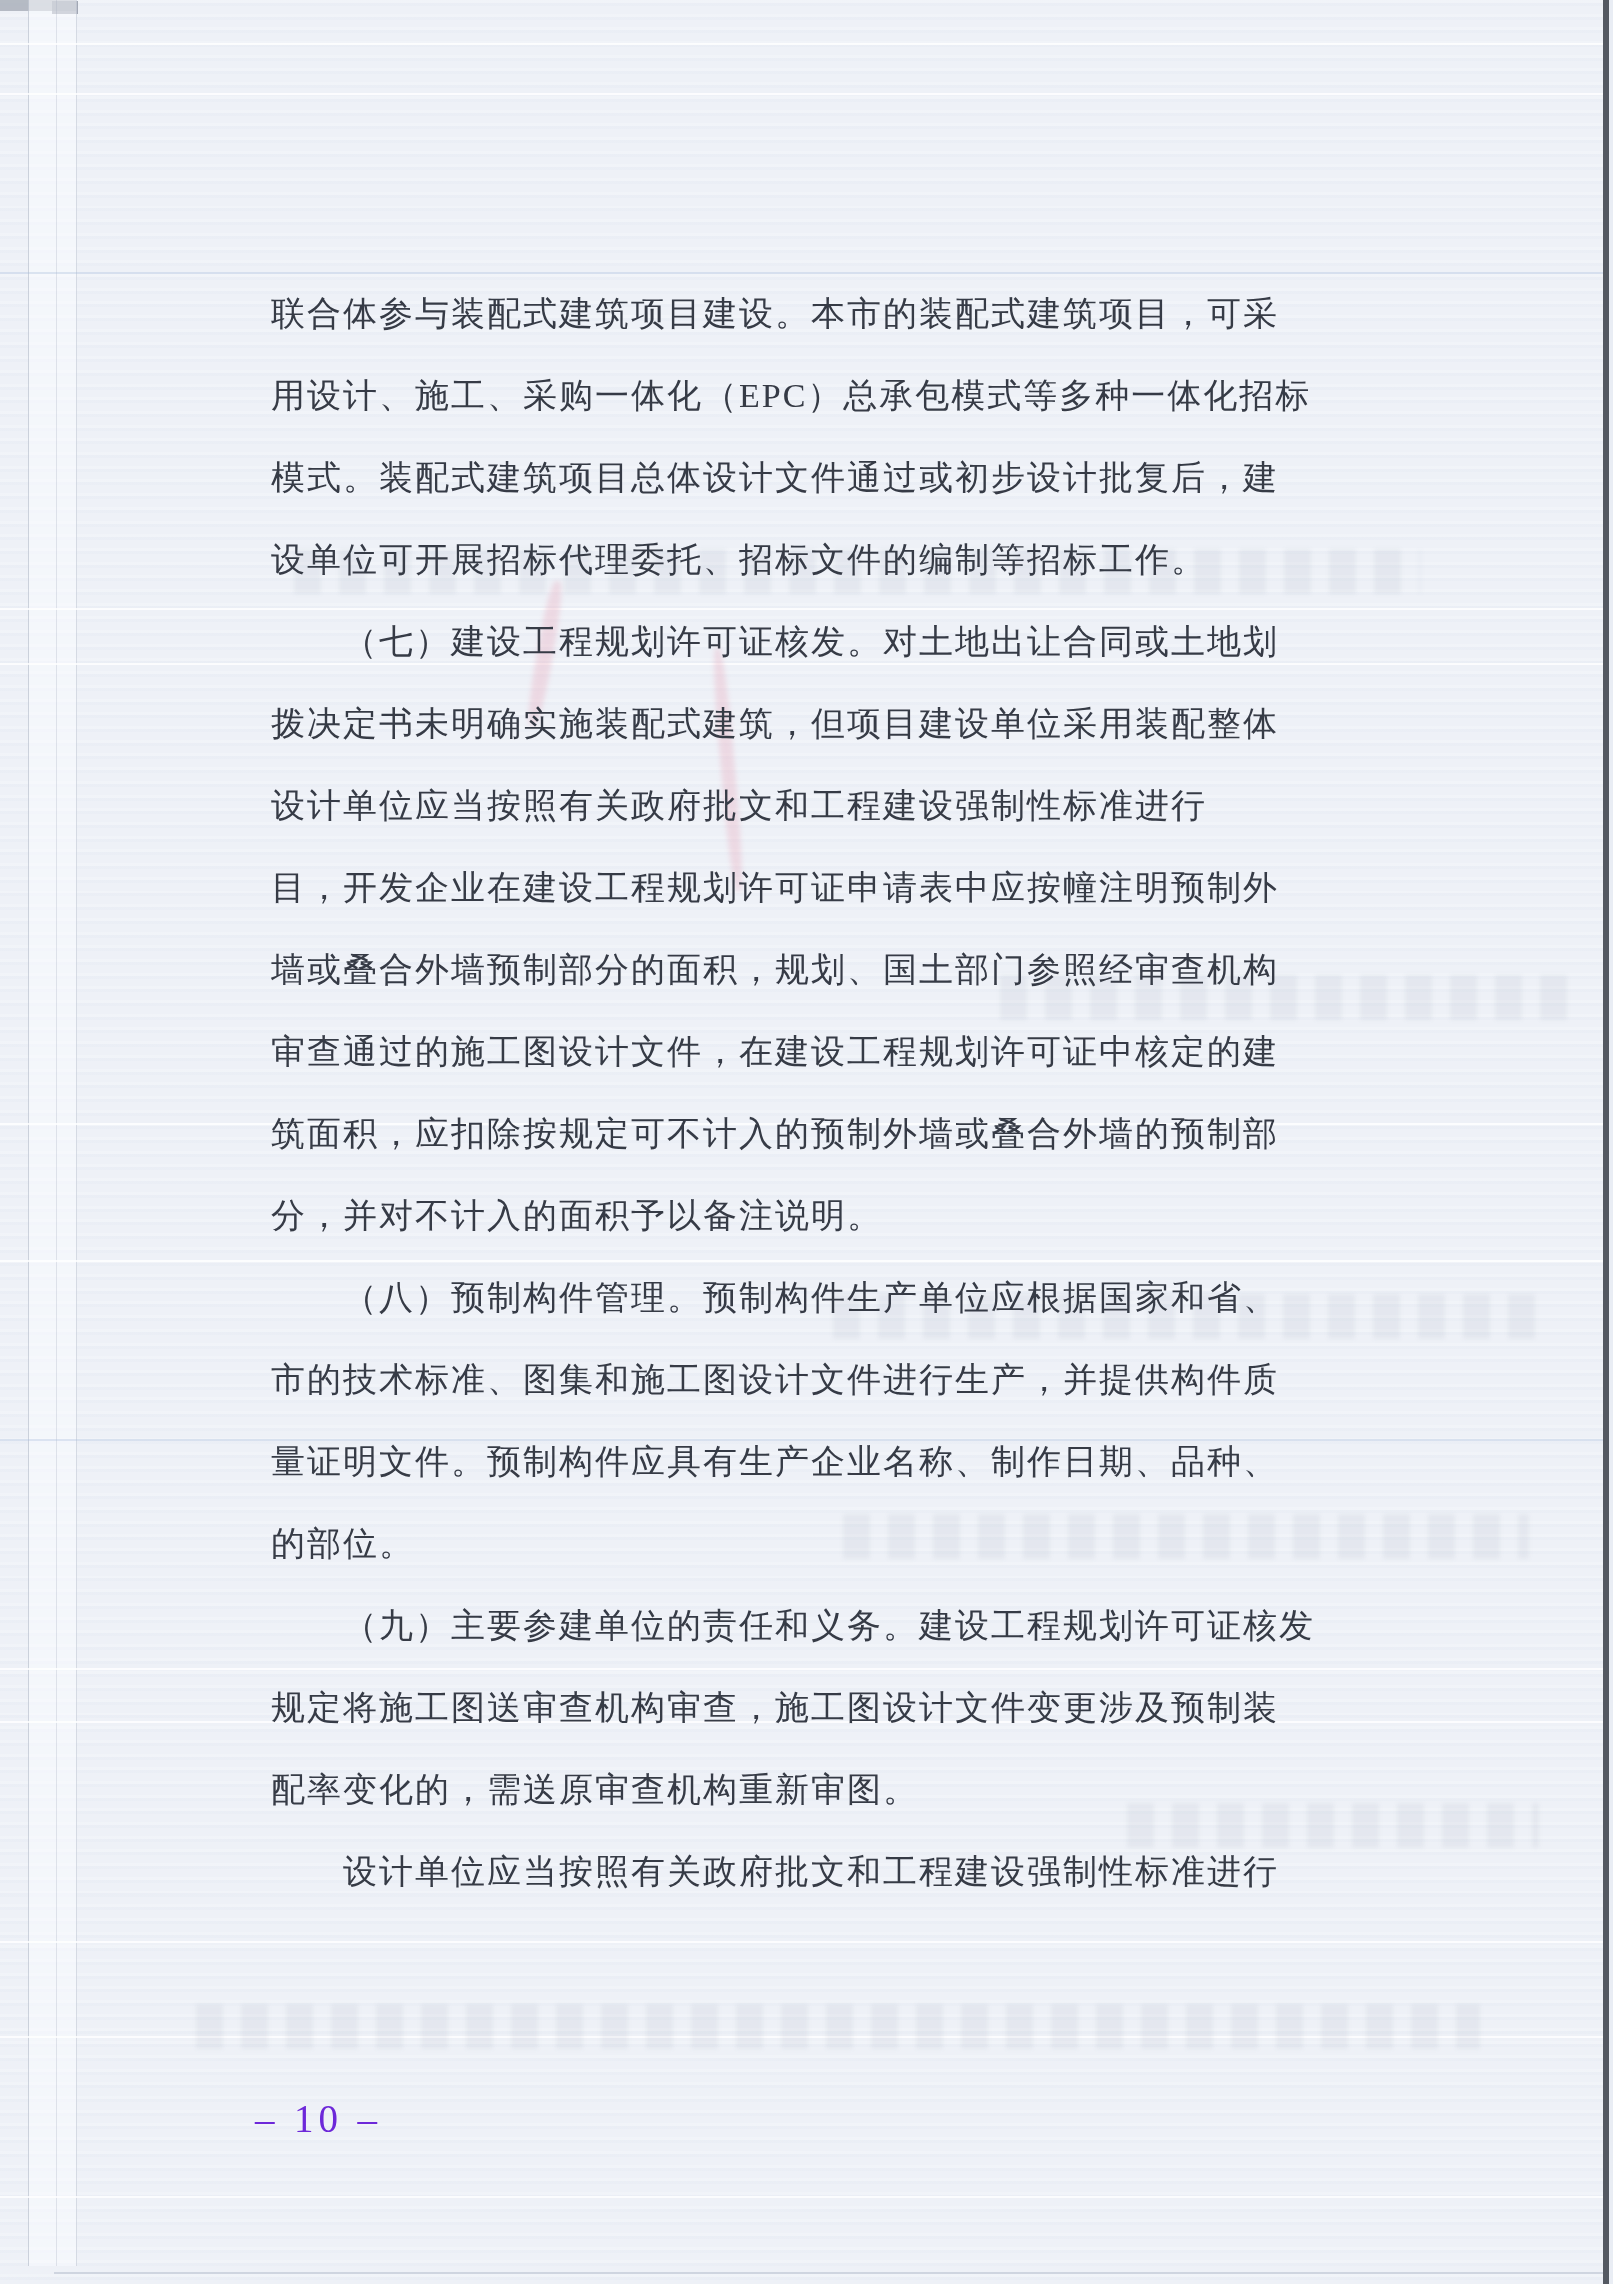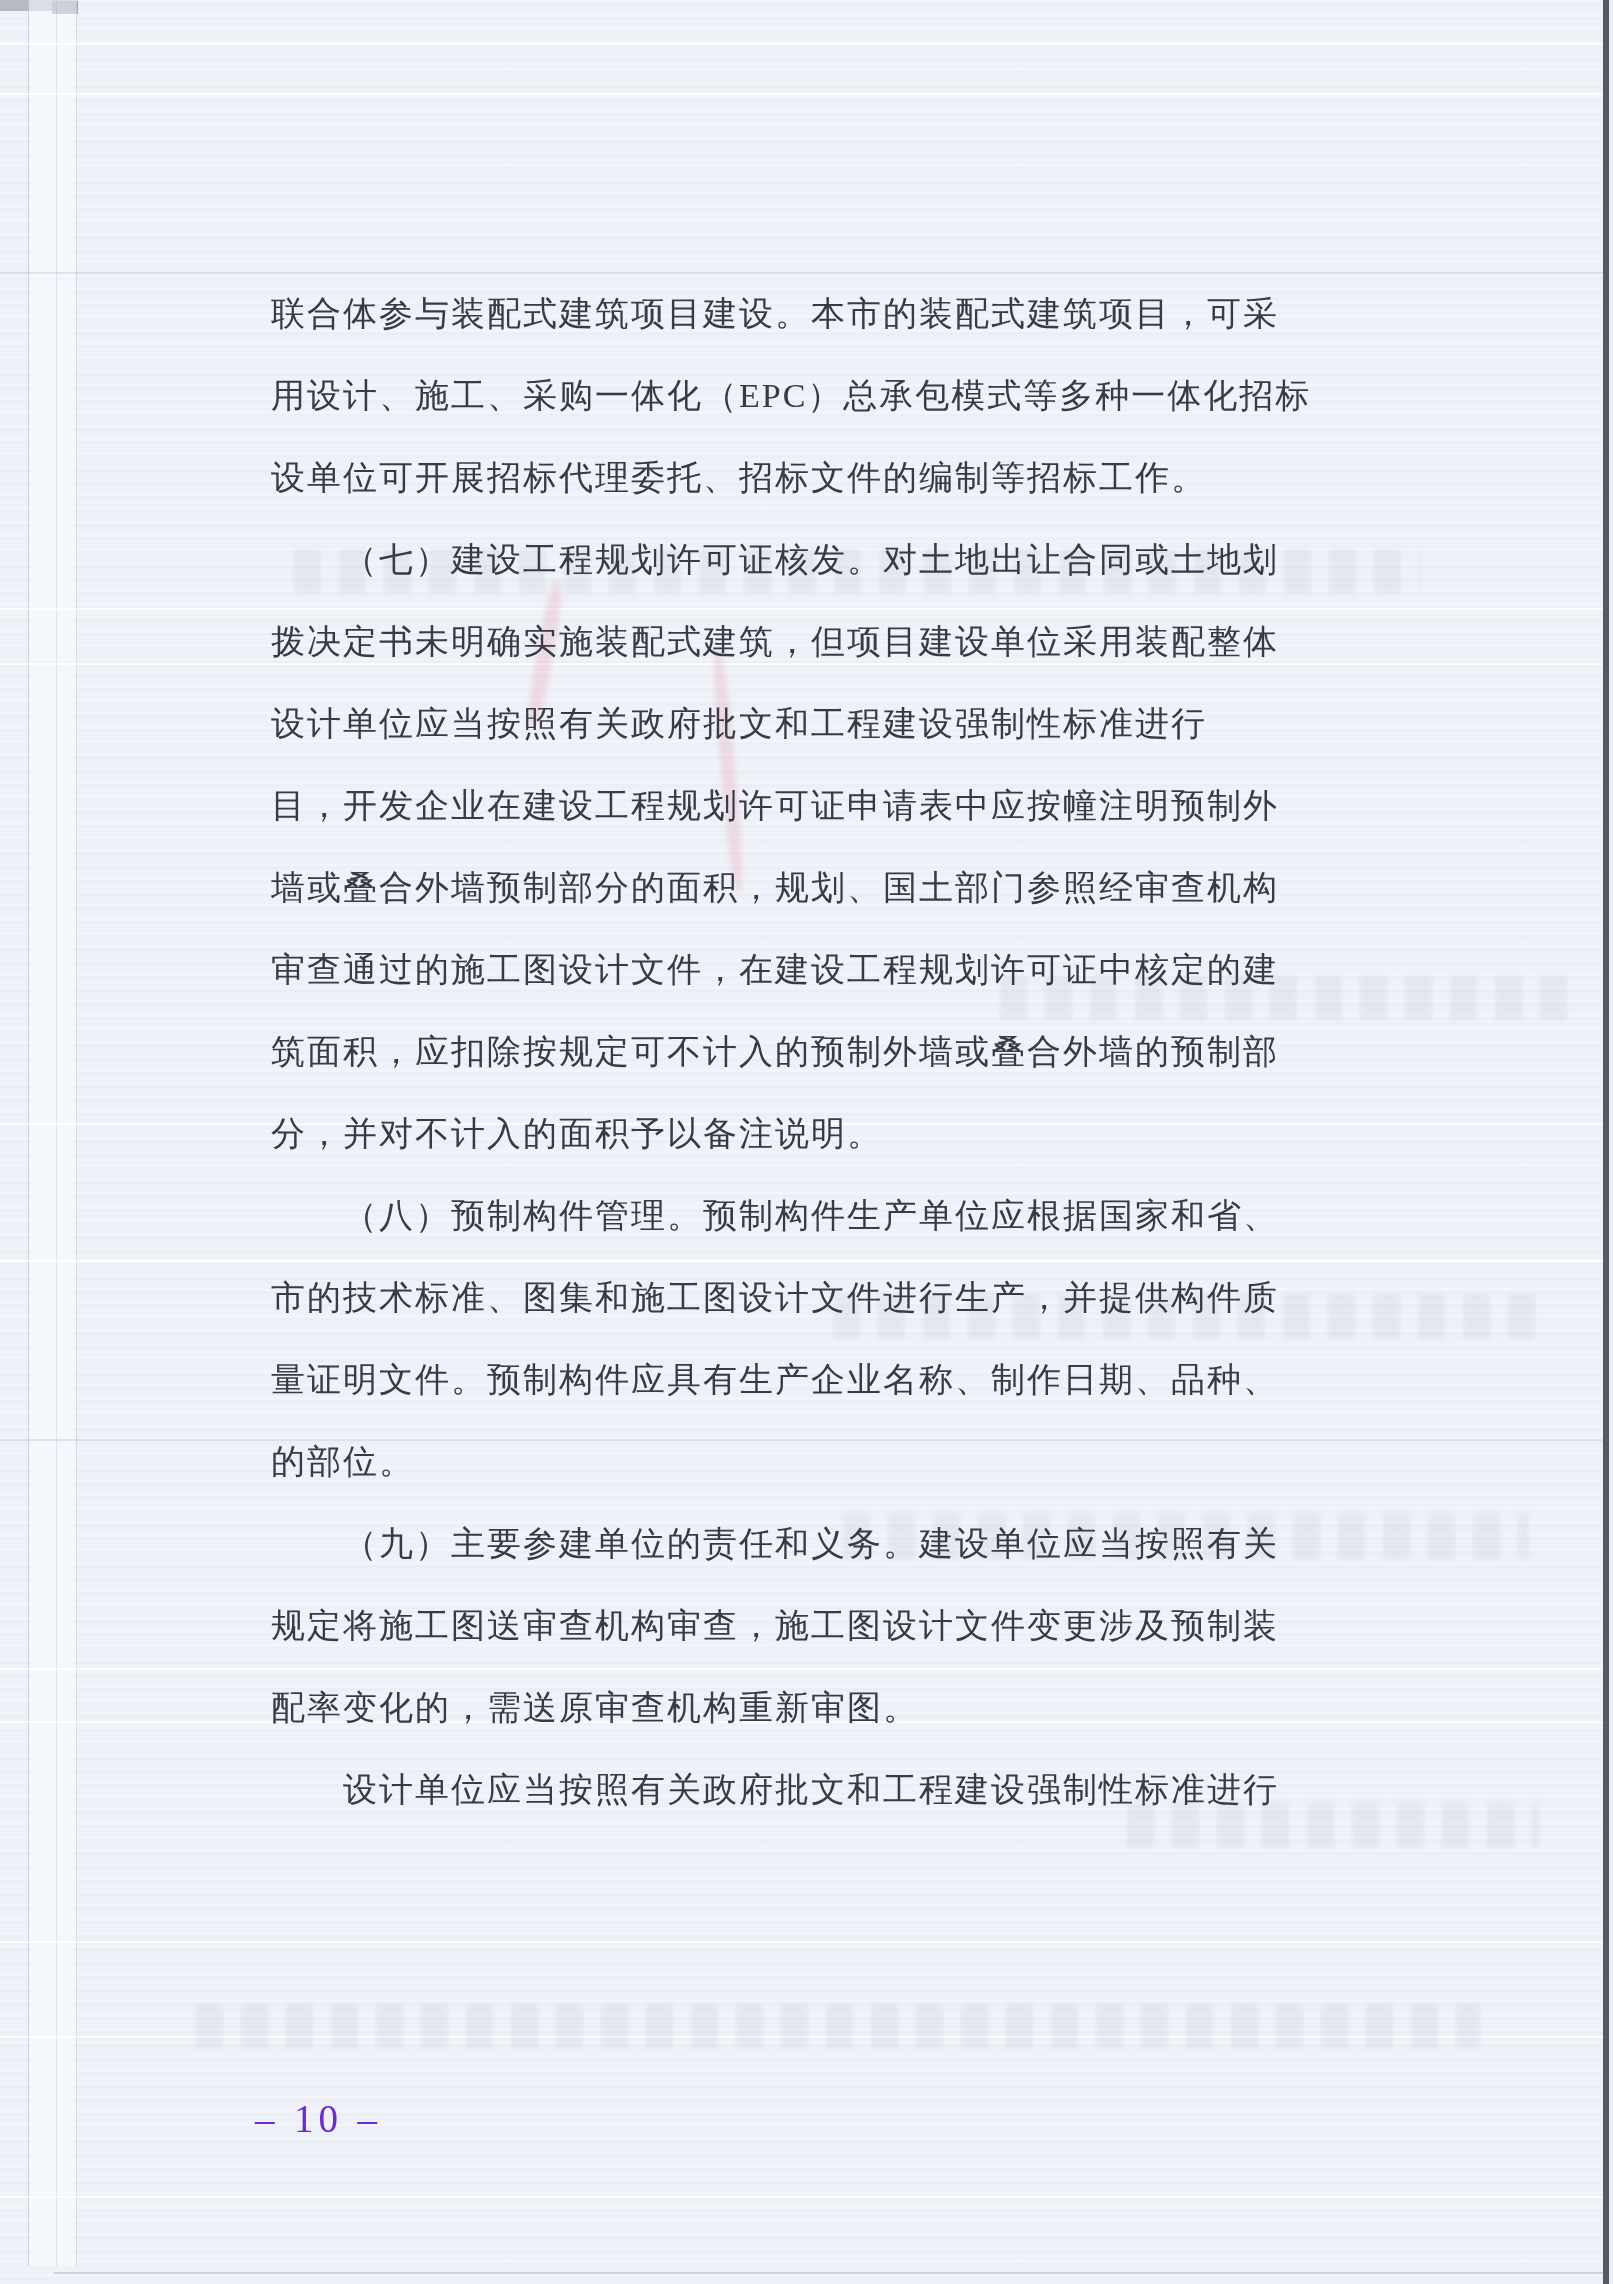--- a/index.html
+++ b/index.html
@@ -109,34 +109,35 @@
   <div class="ghost" style="left:843px; top:1514px; width:686px"></div>
   <div class="ghost" style="left:1127px;top:1803px; width:412px"></div>
   <div class="ghost" style="left:196px; top:2004px; width:1284px"></div>
 
   <div class="pink" style="left:537px;top:580px;width:15.7px;height:147px;transform:rotate(10deg)"></div>
   <div class="pink" style="left:721px;top:647px;width:13.7px;height:245px;transform:rotate(-5deg)"></div>
 
   <div class="text-block">
       <div class="text-line">联合体参与装配式建筑项目建设。本市的装配式建筑项目，可采</div>
       <div class="text-line">用设计、施工、采购一体化（EPC）总承包模式等多种一体化招标</div>
+      <div class="text-line">模式。装配式建筑项目总体设计文件通过或初步设计批复后，建</div>
       <div class="text-line">设单位可开展招标代理委托、招标文件的编制等招标工作。</div>
       <div class="text-line">　　（七）建设工程规划许可证核发。对土地出让合同或土地划</div>
       <div class="text-line">拨决定书未明确实施装配式建筑，但项目建设单位采用装配整体</div>
       <div class="text-line">设计单位应当按照有关政府批文和工程建设强制性标准进行</div>
       <div class="text-line">目，开发企业在建设工程规划许可证申请表中应按幢注明预制外</div>
       <div class="text-line">墙或叠合外墙预制部分的面积，规划、国土部门参照经审查机构</div>
       <div class="text-line">审查通过的施工图设计文件，在建设工程规划许可证中核定的建</div>
       <div class="text-line">筑面积，应扣除按规定可不计入的预制外墙或叠合外墙的预制部</div>
       <div class="text-line">分，并对不计入的面积予以备注说明。</div>
       <div class="text-line">　　（八）预制构件管理。预制构件生产单位应根据国家和省、</div>
       <div class="text-line">市的技术标准、图集和施工图设计文件进行生产，并提供构件质</div>
       <div class="text-line">量证明文件。预制构件应具有生产企业名称、制作日期、品种、</div>
       <div class="text-line">的部位。</div>
-      <div class="text-line">　　（九）主要参建单位的责任和义务。建设单位应当按照有关</div>
+      <div class="text-line">　　（九）主要参建单位的责任和义务。建设工程规划许可证核发</div>
       <div class="text-line">规定将施工图送审查机构审查，施工图设计文件变更涉及预制装</div>
       <div class="text-line">配率变化的，需送原审查机构重新审图。</div>
       <div class="text-line">　　设计单位应当按照有关政府批文和工程建设强制性标准进行</div>
     </div>
 
   <div class="footer">– 10 –</div>
 
   <div class="spine-right"></div>
   <div class="spine-line"></div>
 </div>

